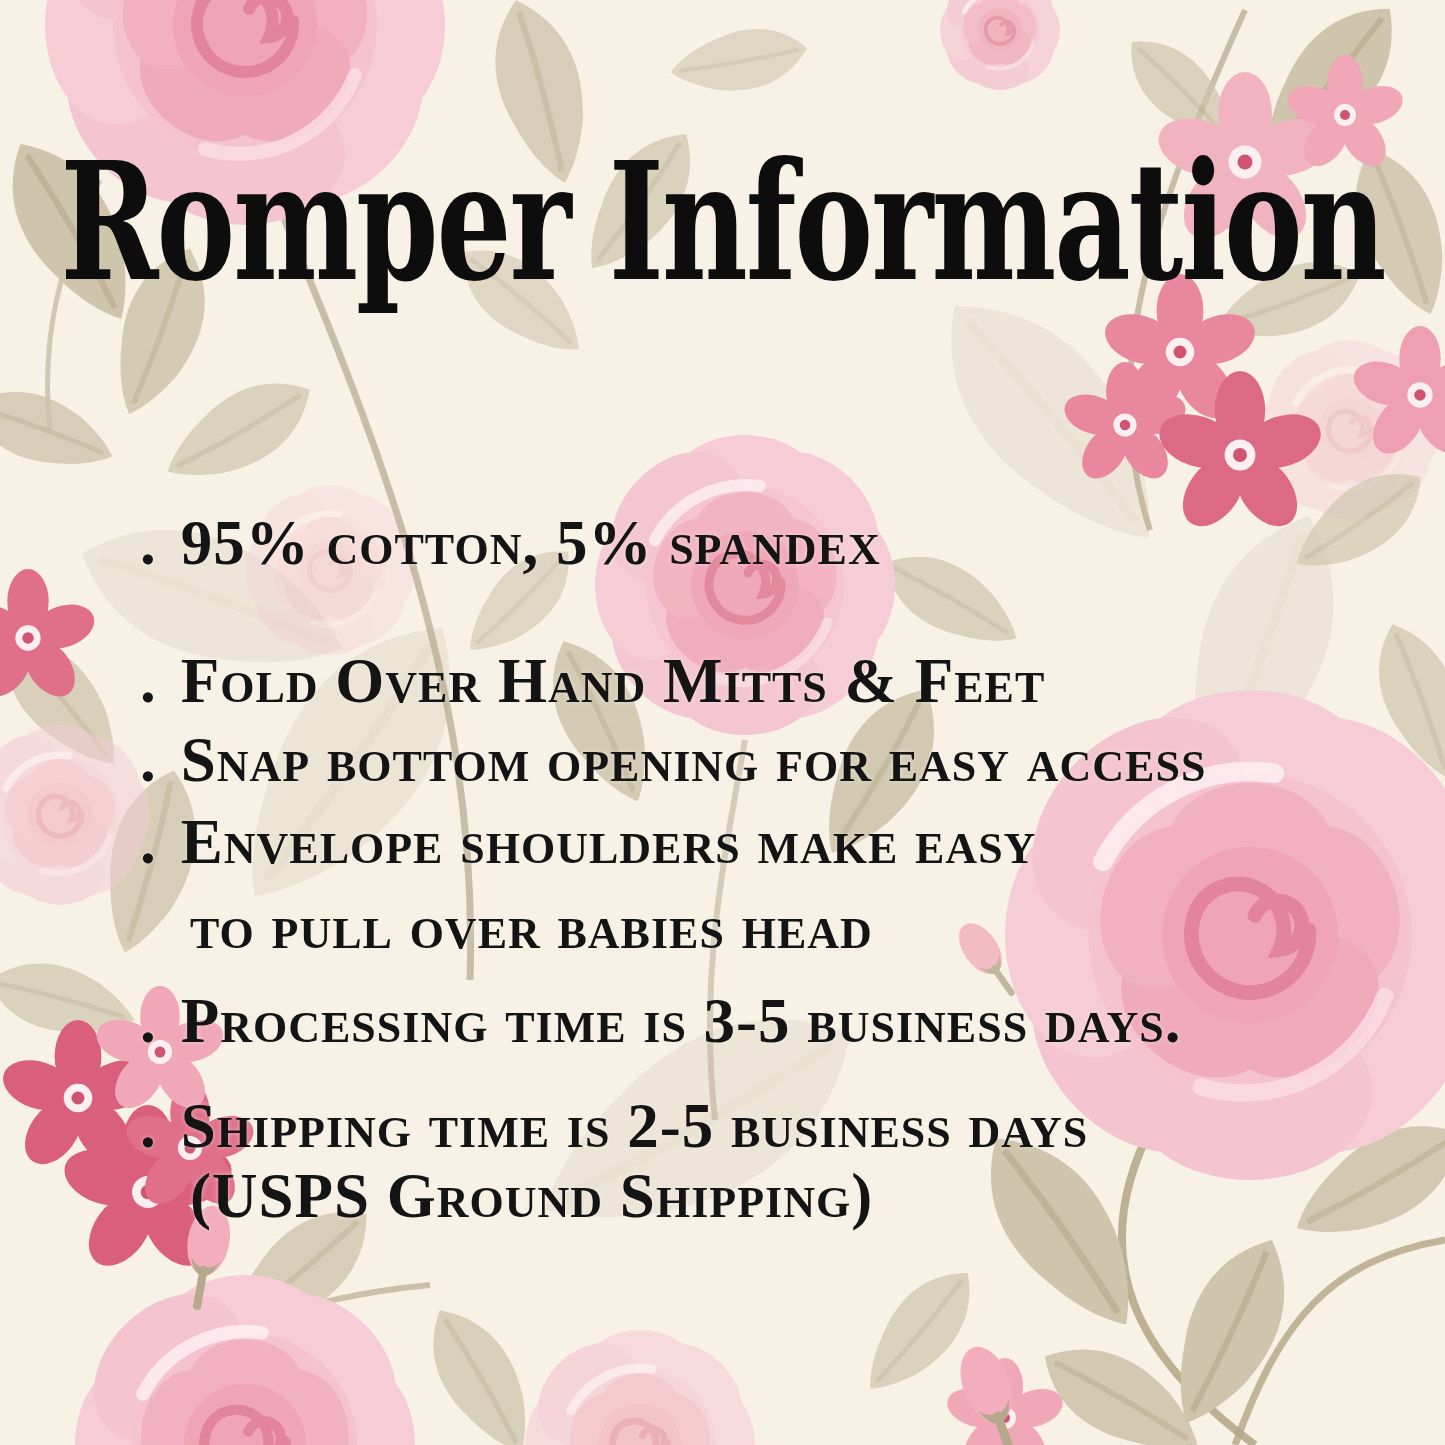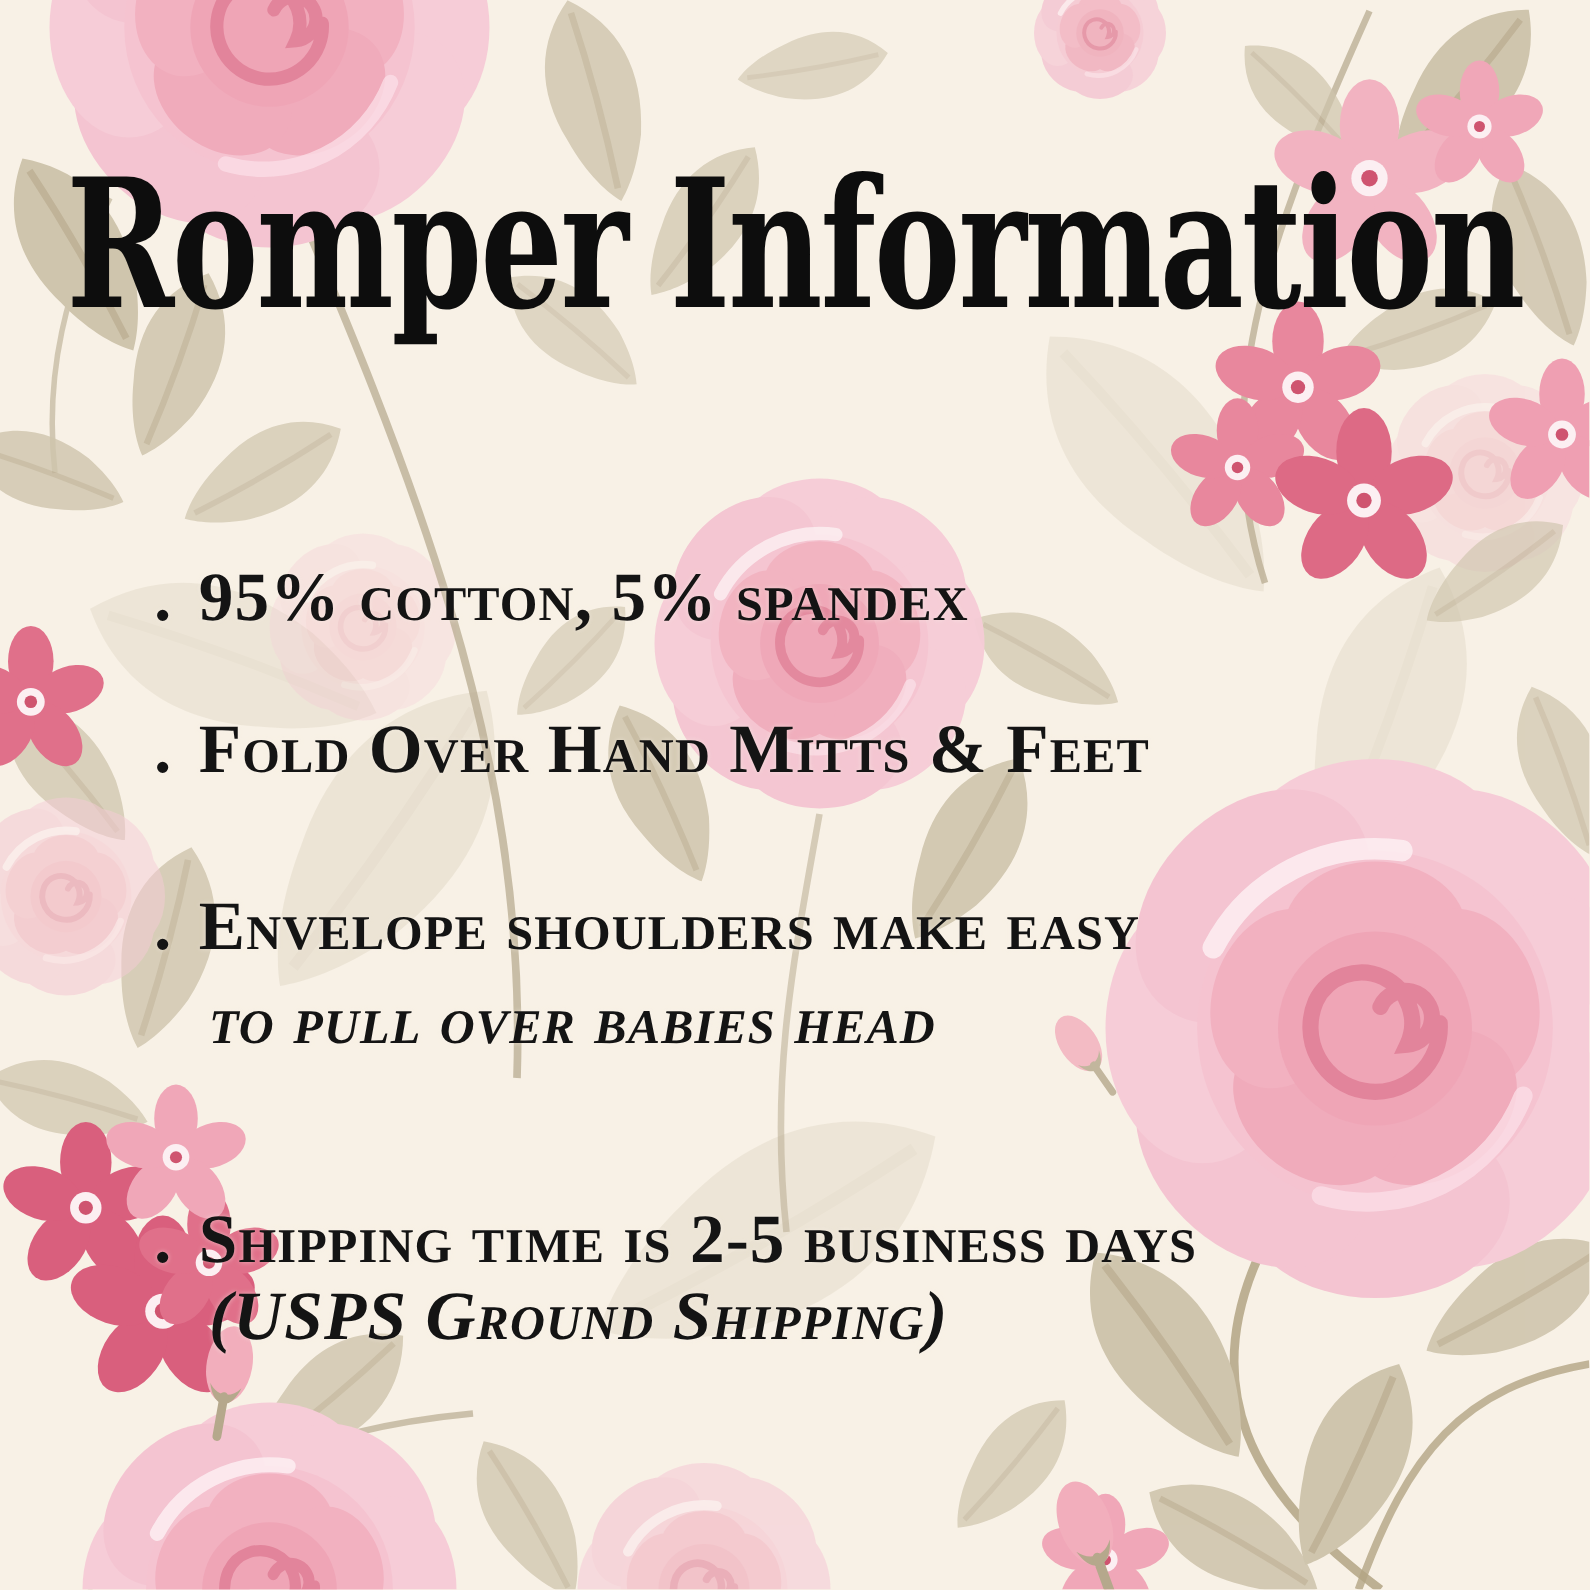--- a/index.html
+++ b/index.html
@@ -14,21 +14,21 @@
     font-family:"DejaVu Serif",serif;font-weight:bold;font-size:118px;
     letter-spacing:-2px;color:#0d0d0d;white-space:nowrap;
   }
   .line{
     position:absolute;left:140px;white-space:nowrap;
     font-family:"Liberation Serif",serif;font-weight:bold;
     font-variant:small-caps;font-size:63px;letter-spacing:1px;color:#141414;
     text-shadow:0 0 5px rgba(250,243,232,.55);
   }
   .line .dot{display:inline-block;margin-right:24px;}
-  .line.cont{left:190px;font-style:italic;}
+  .line.cont{left:190px;}
 </style>
 </head>
 <body>
 
 <div class="canvas">
 
   <svg class="bg-art" viewBox="0 0 1445 1445" xmlns="http://www.w3.org/2000/svg" aria-hidden="true">
     <defs>
       <g id="roseG">
         <g>
@@ -143,23 +143,25 @@
     <use href="#budG" transform="translate(985,955) rotate(-35) scale(1.3)" opacity=".8"></use>
   </svg>
 
   <div class="page-title">Romper Information</div>
 
 
   <div class="line" style="top:507px"><span class="dot">.</span><span>95% cotton, 5% spandex</span></div>
 
   <div class="line" style="top:645px"><span class="dot">.</span><span>Fold Over Hand Mitts &amp; Feet</span></div>
 
+  <div class="line" style="top:724px"><span class="dot">.</span><span>Snap bottom opening for easy access</span></div>
 
   <div class="line" style="top:806px"><span class="dot">.</span><span>Envelope shoulders make easy</span></div>
 
   <div class="line cont" style="top:891px"><span>to pull over babies head</span></div>
 
+  <div class="line" style="top:985px"><span class="dot">.</span><span>Processing time is 3-5 business days.</span></div>
 
   <div class="line" style="top:1090px"><span class="dot">.</span><span>Shipping time is 2-5 business days</span></div>
 
   <div class="line cont" style="top:1160px"><span>(USPS Ground Shipping)</span></div>
 
 </div>
 
 </body></html>

